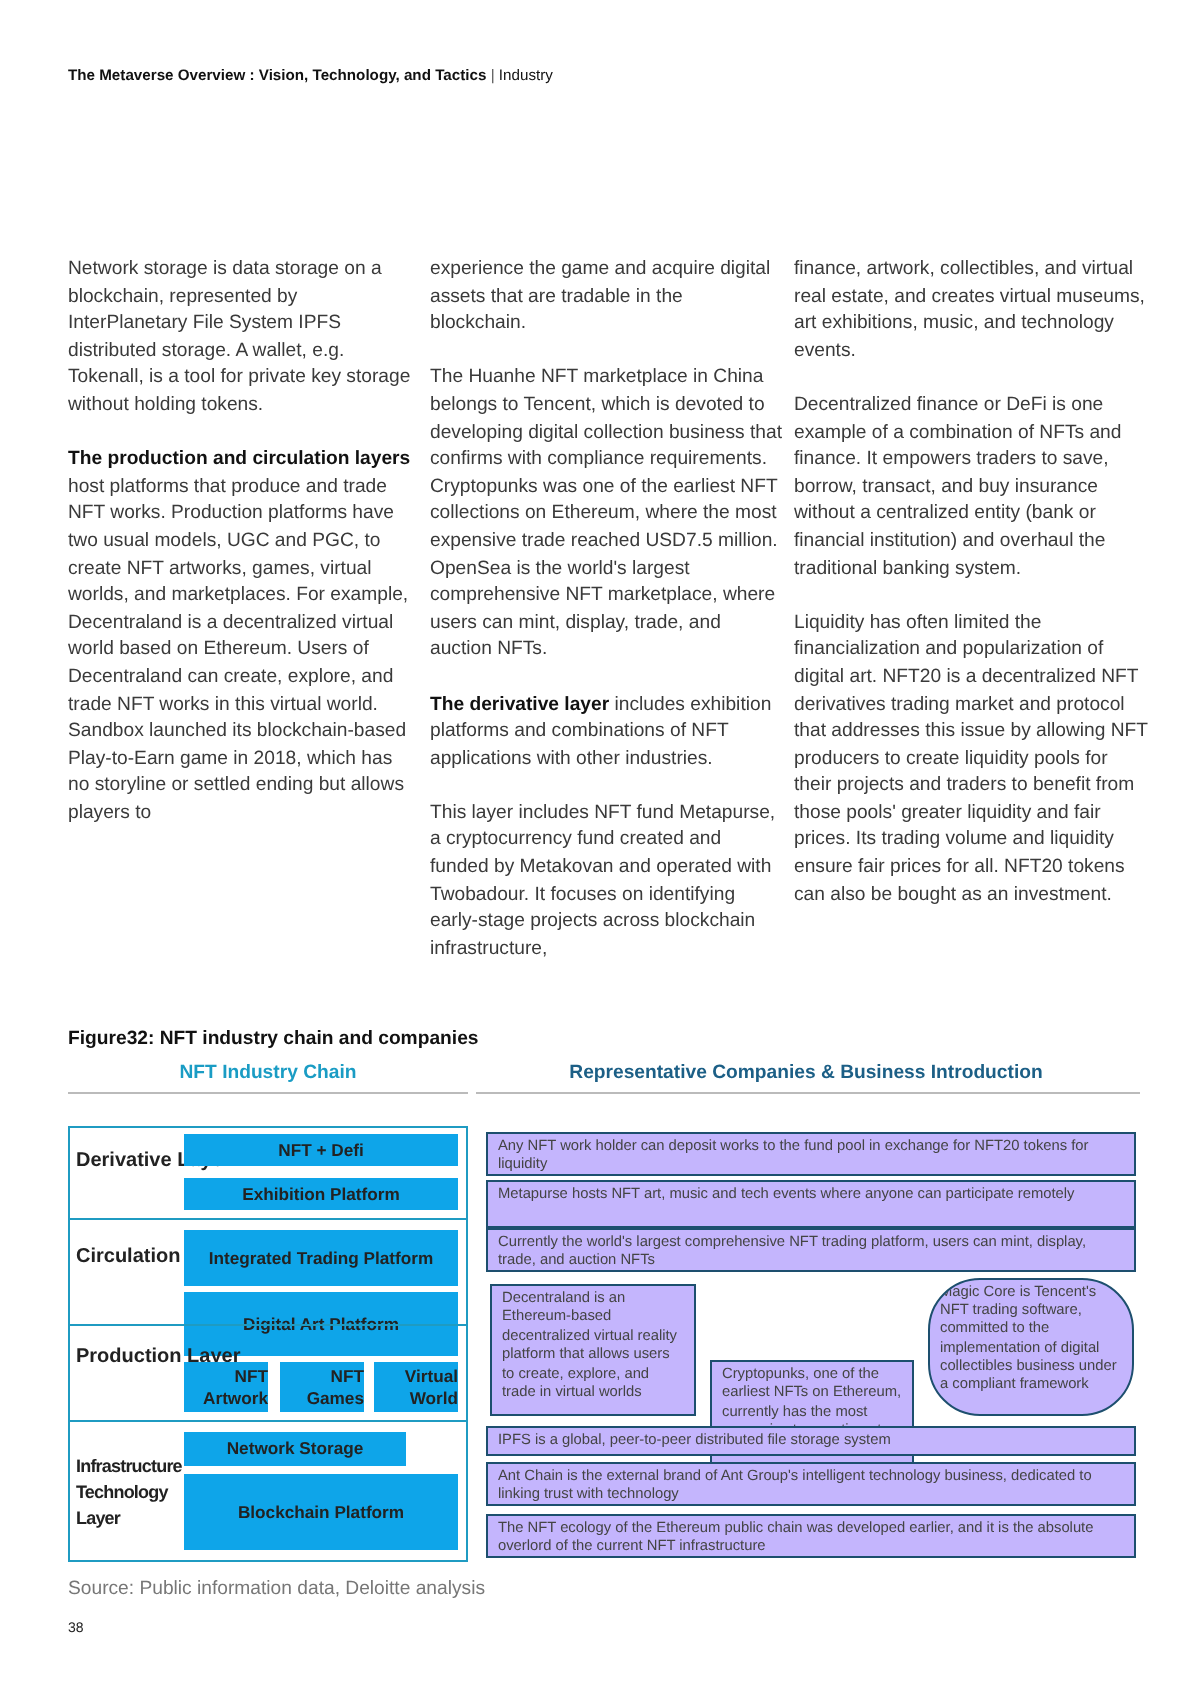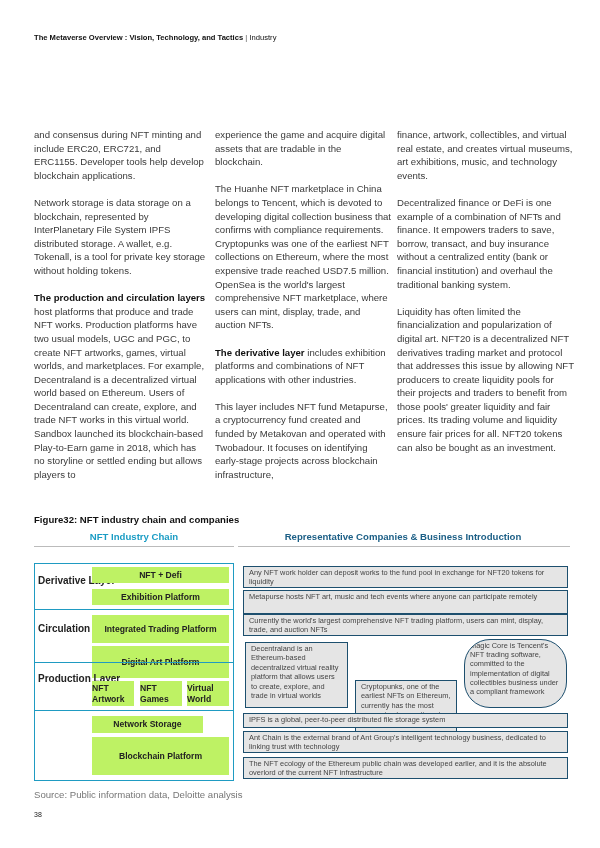--- a/index.html
+++ b/index.html
@@ -19,40 +19,39 @@
   .fig-head { position:absolute; top:531px; font-size:9.6px; font-weight:bold; color:#1a9cc4; text-align:center; }
   #fh-left { left:34px; width:200px; }
   #fh-right { left:236px; width:334px; color:#1c5f86; }
   .hr { position:absolute; top:546px; height:1px; background:#bbb; }
   #hr1 { left:34px; width:200px; }
   #hr2 { left:238px; width:332px; }
 
   .chain { position:absolute; left:34px; top:563px; width:200px; height:218px; border:1.5px solid #1f9bc2; box-sizing:border-box; }
   .layer-div { position:absolute; left:0; width:100%; height:0; border-top:1.5px solid #1f9bc2; }
   .layer-label { position:absolute; left:3px; font-weight:bold; color:#222; font-size:10px; line-height:13px; }
-  .box { position:absolute; background:#bef264; color:#222; font-weight:bold; font-size:8.6px; text-align:left;
+  .box { position:absolute; background:#0ea5e9; color:#222; font-weight:bold; font-size:8.6px; text-align:right;
          display:flex; align-items:center; justify-content:center; line-height:11px; }
 
   .desc { position:absolute; border:1.5px solid #1d4f6e; box-sizing:border-box; font-size:7.4px; line-height:9.4px;
-          color:#444; padding:1px 5px; overflow:hidden; background:#e5e5e5; }
+          color:#444; padding:1px 5px; overflow:hidden; background:#c4b5fd; }
 
   .source { position:absolute; left:34px; top:789px; font-size:9.6px; color:#777; }
   .pageno { position:absolute; left:34px; top:811px; font-size:7px; color:#222; }
 </style>
 </head>
 <body>
 
 <div class="header">
   <b>The Metaverse Overview : Vision, Technology, and Tactics</b>
   <span class="sep">|</span>
   <span>Industry</span>
 </div>
 
 <div class="col" id="c1">
-  <p>and consensus during NFT minting and include ERC20, ERC721, and ERC1155. Developer tools help develop blockchain applications.</p>
   <p>Network storage is data storage on a blockchain, represented by InterPlanetary File System IPFS distributed storage. A wallet, e.g. Tokenall, is a tool for private key storage without holding tokens.</p>
   <p><b>The production and circulation layers</b><span> host platforms that produce and trade NFT works. Production platforms have two usual models, UGC and PGC, to create NFT artworks, games, virtual worlds, and marketplaces. For example, Decentraland is a decentralized virtual world based on Ethereum. Users of Decentraland can create, explore, and trade NFT works in this virtual world. Sandbox launched its blockchain-based Play-to-Earn game in 2018, which has no storyline or settled ending but allows players to</span></p>
 </div>
 
 <div class="col" id="c2">
   <p>experience the game and acquire digital assets that are tradable in the blockchain.</p>
   <p>The Huanhe NFT marketplace in China belongs to Tencent, which is devoted to developing digital collection business that confirms with compliance requirements. Cryptopunks was one of the earliest NFT collections on Ethereum, where the most expensive trade reached USD7.5 million. OpenSea is the world's largest comprehensive NFT marketplace, where users can mint, display, trade, and auction NFTs.</p>
   <p><b>The derivative layer</b><span> includes exhibition platforms and combinations of NFT applications with other industries.</span></p>
   <p>This layer includes NFT fund Metapurse, a cryptocurrency fund created and funded by Metakovan and operated with Twobadour. It focuses on identifying early-stage projects across blockchain infrastructure,</p>
 </div>
@@ -79,20 +78,21 @@
   <div class="box" style="left:57px; top:82px; width:137px; height:32px; align-items:flex-start; padding-top:11px; box-sizing:border-box;">Digital Art Platform</div>
   <div class="box" style="left:57px; top:51px; width:137px; height:28px;">Integrated Trading Platform</div>
   <div class="layer-div" style="top:98px;"></div>
 
   <div class="layer-label" style="top:108px;">Production Layer</div>
   <div class="box" style="left:57px; top:117px; width:42px; height:25px;">NFT Artwork</div>
   <div class="box" style="left:105px; top:117px; width:42px; height:25px;">NFT Games</div>
   <div class="box" style="left:152px; top:117px; width:42px; height:25px;">Virtual World</div>
   <div class="layer-div" style="top:146px;"></div>
 
+  <div class="layer-label" style="top:163px; font-size:9px; line-height:13px; letter-spacing:-0.4px; width:54px;">Infrastructure Technology Layer</div>
   <div class="box" style="left:57px; top:152px; width:111px; height:17px;">Network Storage</div>
   <div class="box" style="left:57px; top:173px; width:137px; height:38px;">Blockchain Platform</div>
 </div>
 
 <div class="desc" style="left:243px; top:566px; width:325px; height:22px;">Any NFT work holder can deposit works to the fund pool in exchange for NFT20 tokens for liquidity</div>
 <div class="desc" style="left:243px; top:590px; width:325px; height:24px;">Metapurse hosts NFT art, music and tech events where anyone can participate remotely</div>
 <div class="desc" style="left:243px; top:614px; width:325px; height:22px;">Currently the world's largest comprehensive NFT trading platform, users can mint, display, trade, and auction NFTs</div>
 <div class="desc" style="left:245px; top:642px; width:103px; height:66px;">Decentraland is an Ethereum-based decentralized virtual reality platform that allows users to create, explore, and trade in virtual worlds</div>
 <div class="desc" style="left:355px; top:680px; width:102px; height:66px;">Cryptopunks, one of the earliest NFTs on Ethereum, currently has the most expensive transaction at USD7.5 million</div>
 <div class="desc" style="left:464px; top:639px; width:103px; height:69px; line-height:9.2px;border-radius:26px;">Magic Core is Tencent's NFT trading software, committed to the implementation of digital collectibles business under a compliant framework</div>

